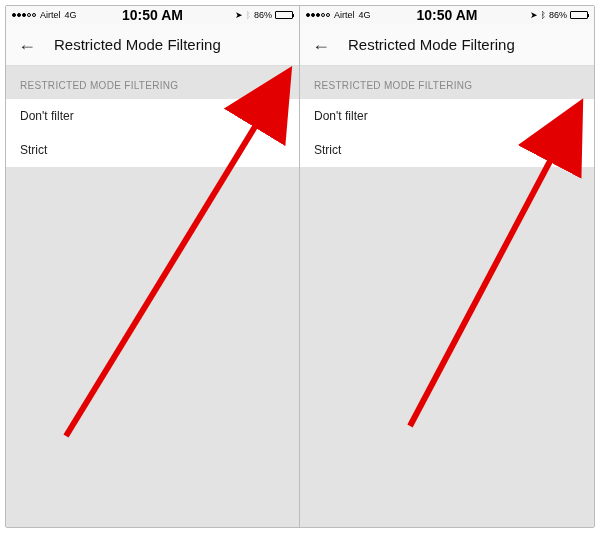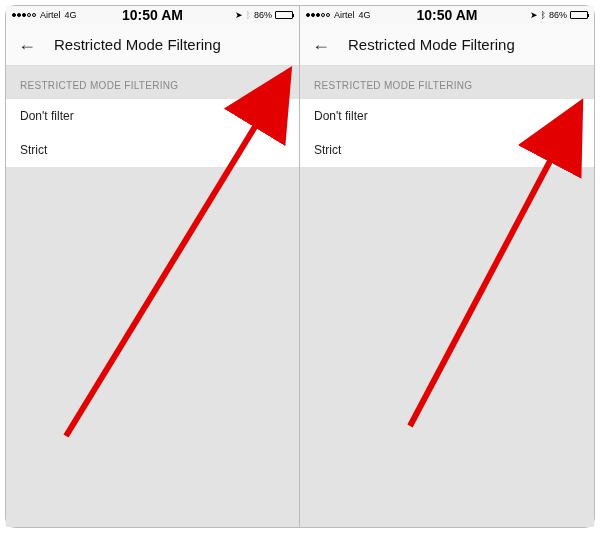--- a/index.html
+++ b/index.html
@@ -1,17 +1,17 @@
 <!DOCTYPE html>
 <html><head>
 <meta charset="utf-8">
 <style>
   *{box-sizing:border-box;margin:0;padding:0;font-family:-apple-system,Helvetica,Arial,sans-serif;}
   body{background:#fff;width:600px;height:533px;overflow:hidden;position:relative;padding:5px;}
-  .frame{border:1px solid #bbb;border-radius:10px;display:flex;height:523px;}
+  .frame{border:1px solid #bbb;border-radius:2px;display:flex;height:523px;}
   .phone{width:50%;height:100%;background:#e3e3e3;display:flex;flex-direction:column;position:relative;overflow:hidden;}
   .phone:first-child{border-right:1px solid #bbb;}
   .status-bar{height:18px;background:#f8f8f8;display:flex;align-items:center;font-size:9px;color:#000;padding:0 6px;position:relative;}
   .status-left{display:flex;align-items:center;gap:4px;}
   .dots{display:flex;gap:1px;}
   .dot{width:4px;height:4px;border-radius:50%;border:0.5px solid #000;}
   .dot.filled{background:#000;}
   .status-center{position:absolute;left:50%;transform:translateX(-50%);font-weight:600;font-size:14px;}
   .status-right{margin-left:auto;display:flex;align-items:center;gap:3px;font-size:9px;}
   .battery{width:18px;height:8px;border:1px solid #000;border-radius:1px;position:relative;}

